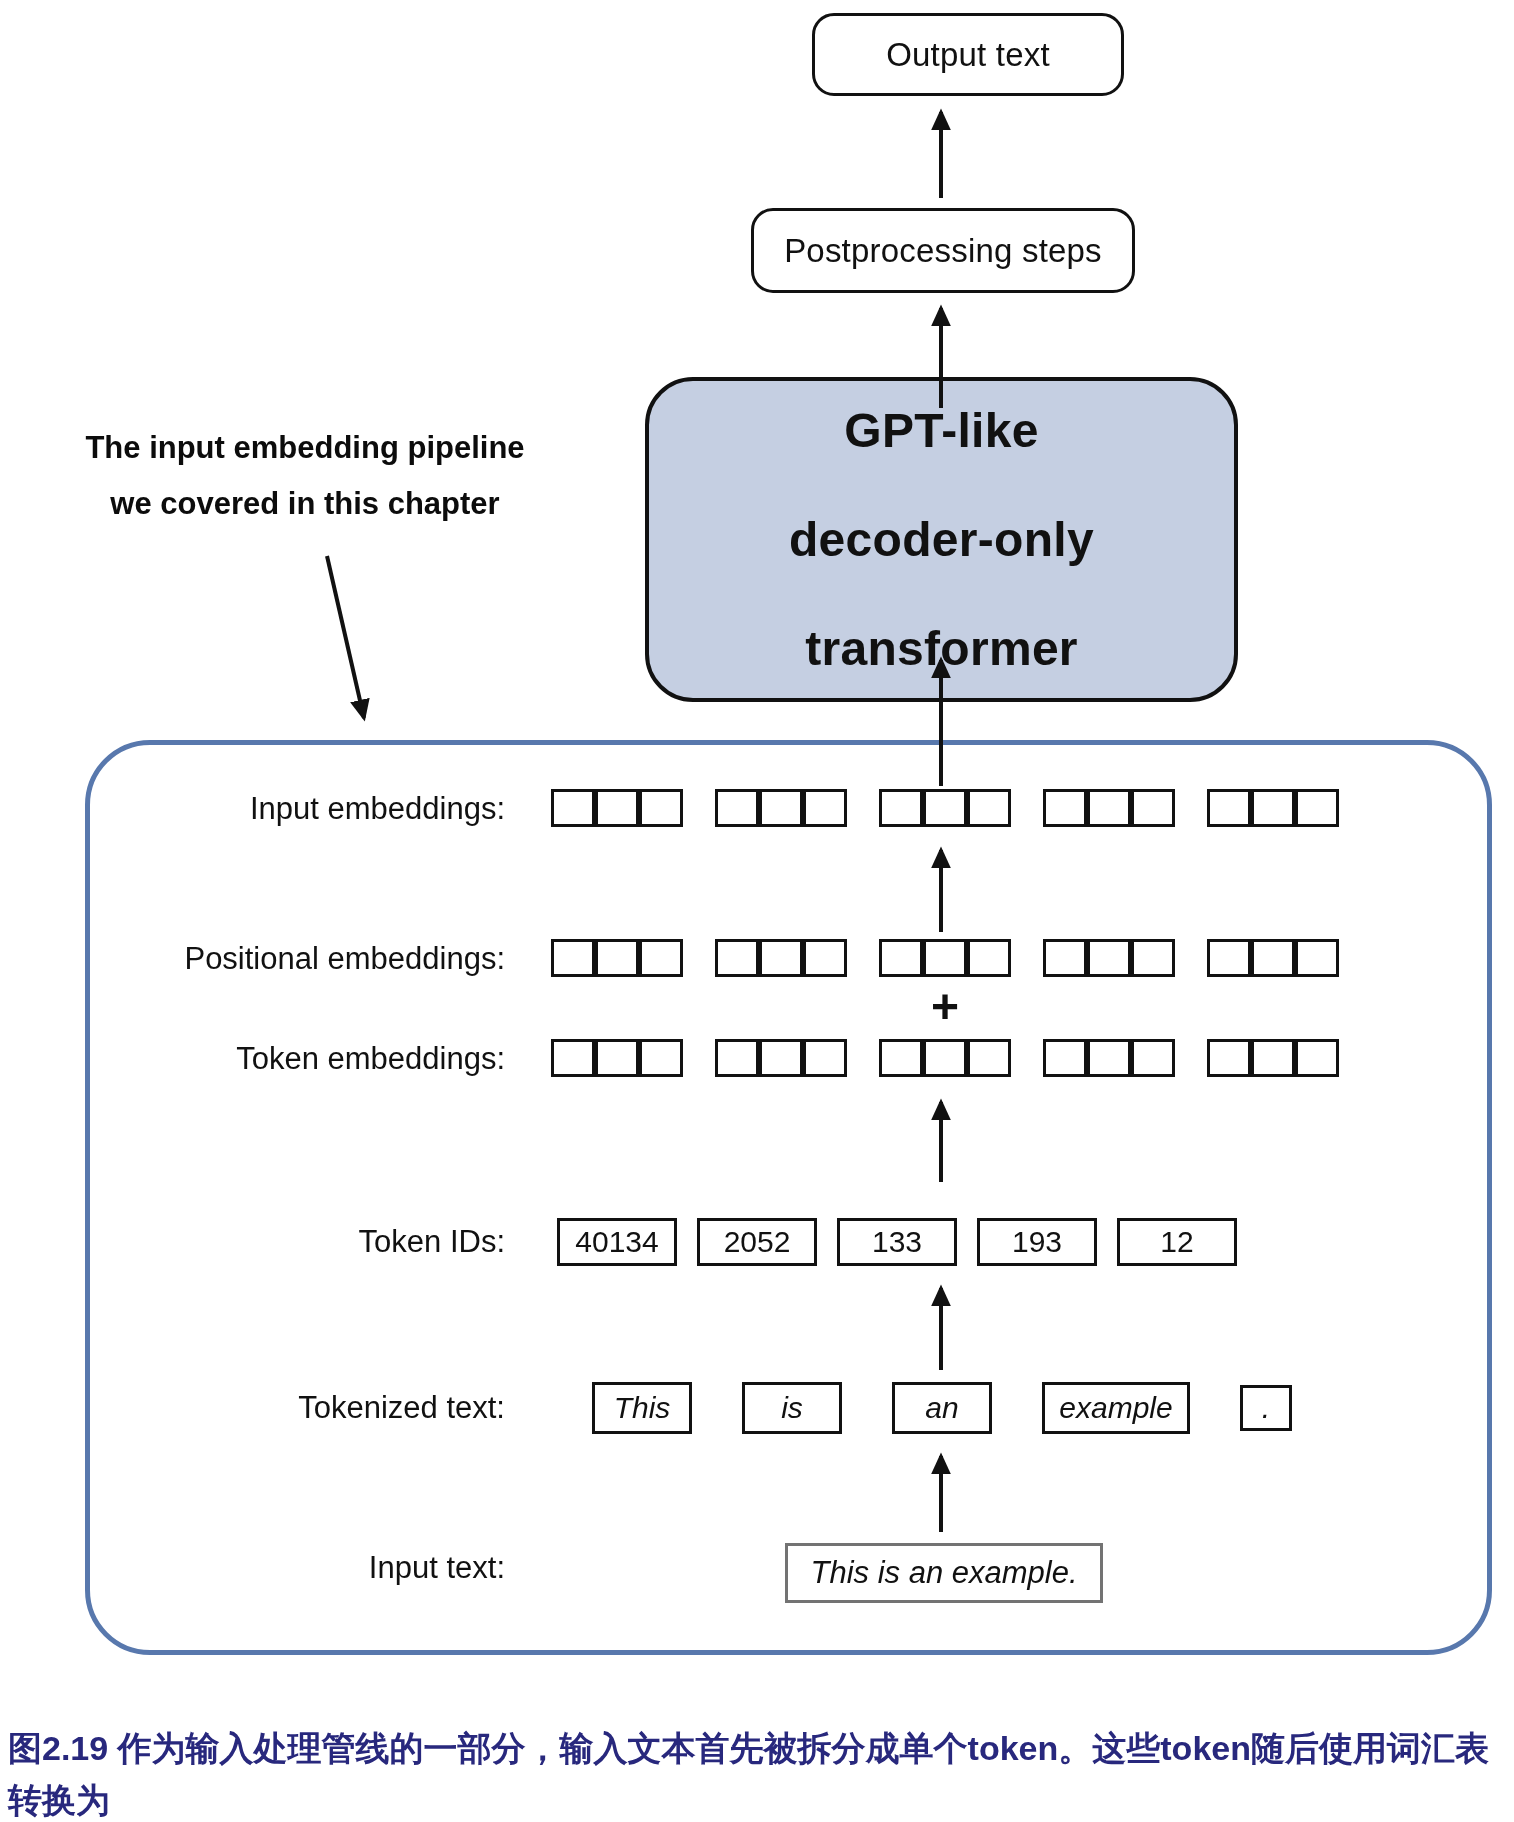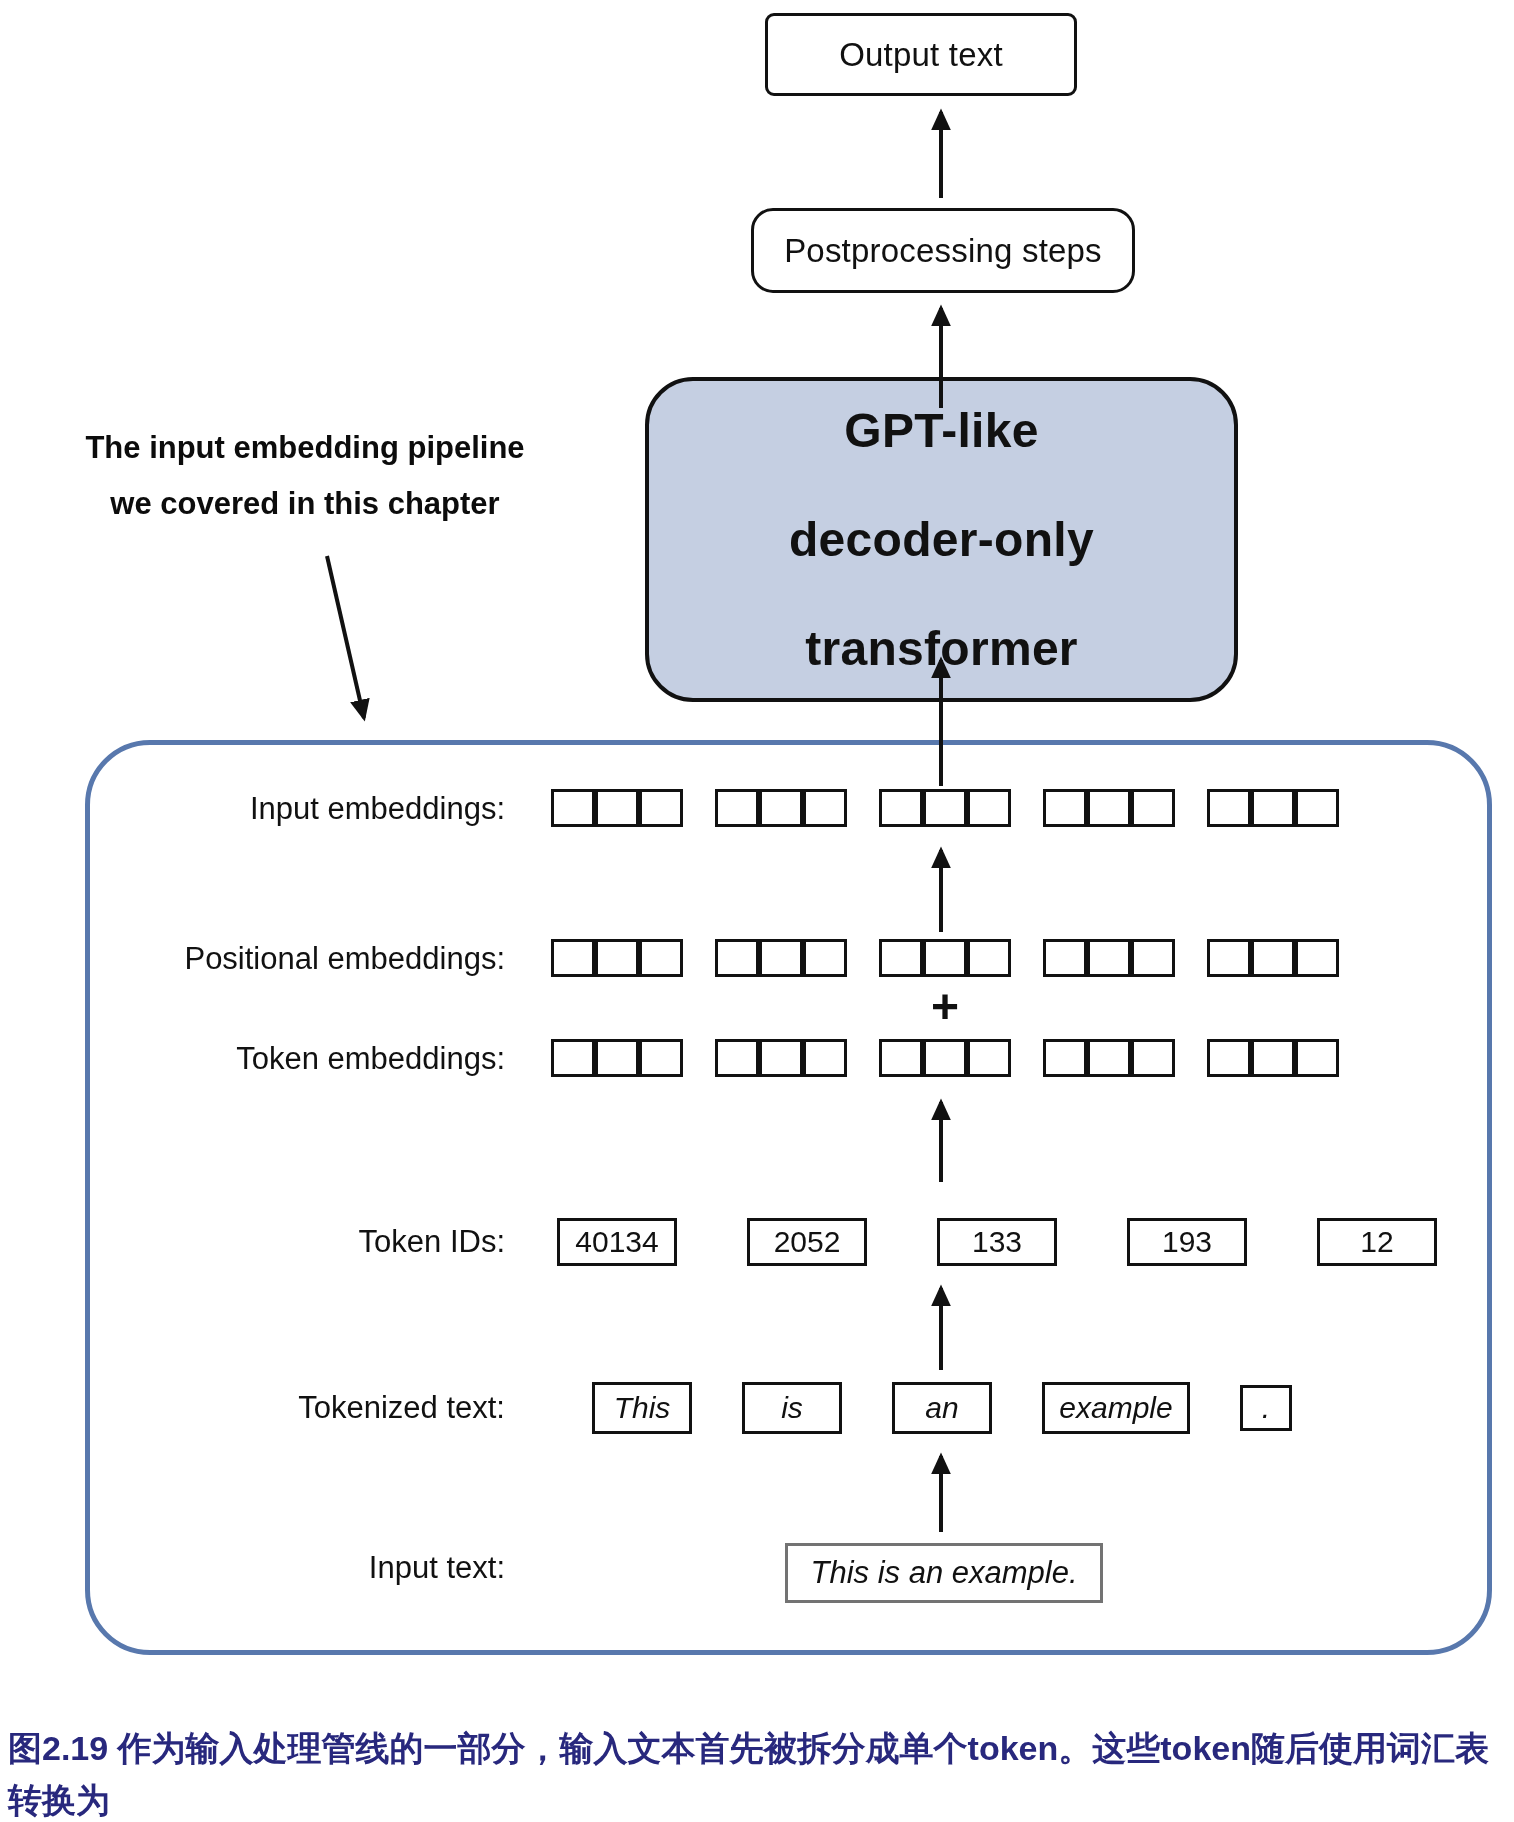--- a/index.html
+++ b/index.html
@@ -6,21 +6,21 @@
   .canvas{
     position:relative;width:1514px;height:1822px;background:#ffffff;
     font-family:"Liberation Sans",sans-serif;color:#111;overflow:hidden;
   }
   
   .flow-box{
     position:absolute;display:flex;align-items:center;justify-content:center;
     background:#fff;border:3.5px solid #111;border-radius:22px;
     font-size:33px;color:#111;letter-spacing:.2px;
   }
-  #output-box{left:765px;top:13px;width:306px;height:77px;border-radius:9px;}
+  #output-box{left:812px;top:13px;width:306px;height:77px;}
   #post-box{left:751px;top:208px;width:378px;height:79px;}
   #gpt-box{
     position:absolute;left:645px;top:377px;width:585px;height:317px;
     background:#c5cfe2;border:4px solid #111;border-radius:48px;
     display:flex;flex-direction:column;align-items:center;justify-content:center;
     font-size:48px;font-weight:bold;line-height:65px;letter-spacing:.3px;gap:44px;
   }
   
   .annotation{
     position:absolute;left:75px;top:420px;width:460px;text-align:center;
@@ -34,21 +34,21 @@
   
   .row-label{
     position:absolute;left:0;width:505px;text-align:right;
     font-size:31px;color:#111;
   }
   
   .sq-row{position:absolute;left:551px;display:flex;gap:32px;}
   .sq-group{display:flex;}
   .sq{width:38px;height:32px;border:3px solid #111;background:#fff;}
   
-  .id-row{position:absolute;left:557px;display:flex;gap:70px;}
+  .id-row{position:absolute;left:557px;display:flex;gap:20px;}
   .id-box{
     width:114px;height:42px;border:3px solid #111;background:#fff;
     display:flex;align-items:center;justify-content:center;font-size:30px;
   }
   
   .tok-row{position:absolute;left:592px;display:flex;gap:50px;align-items:center;}
   .tok-box{
     width:94px;height:46px;border:3px solid #111;background:#fff;
     display:flex;align-items:center;justify-content:center;
     font-size:30px;font-style:italic;

